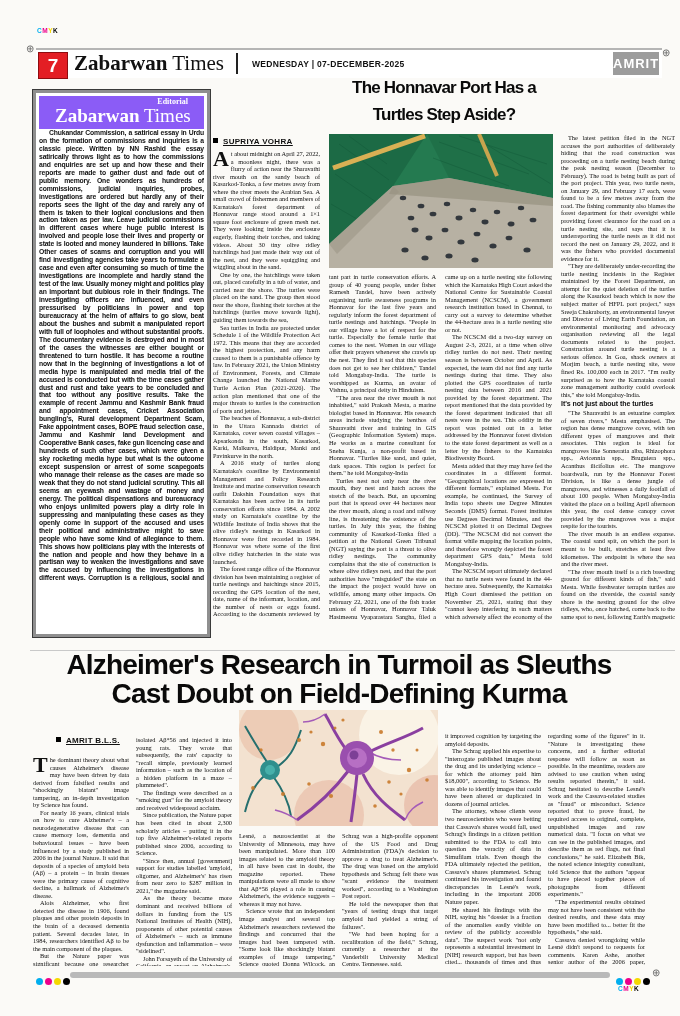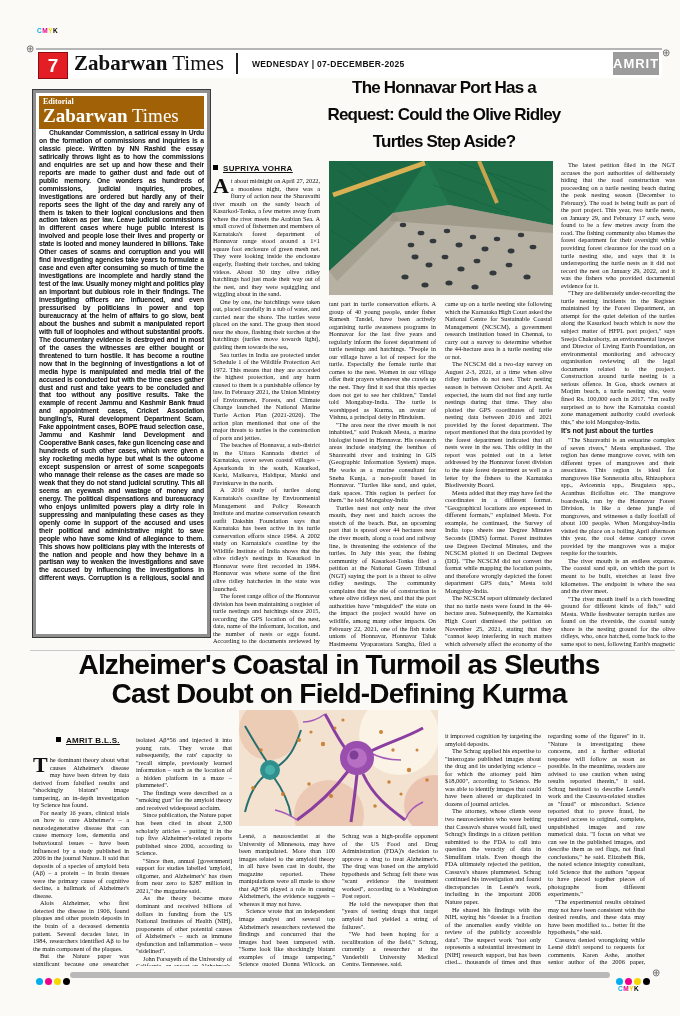--- a/index.html
+++ b/index.html
@@ -19,21 +19,21 @@
           font:bold 19px/25px "Liberation Sans",sans-serif;text-align:center;border:1px solid #8e0c10;}
   .masthead{position:absolute;left:38px;top:0;font-size:21px;line-height:27px;white-space:nowrap;}
   .masthead b{font-weight:700}
   .mast-divider{position:absolute;left:200px;top:3px;width:2px;height:21px;background:#222;}
   .dateline{position:absolute;left:216px;top:9px;font:bold 8.5px "Liberation Sans",sans-serif;letter-spacing:.3px;}
   .edit-badge{position:absolute;right:3px;top:2px;width:46px;height:23px;background:#9c9c9c;color:#fff;
           font:bold 13px/23px "Liberation Sans",sans-serif;text-align:center;letter-spacing:1px;}
   
   .editorial{position:absolute;left:33px;top:90px;width:177px;height:547px;background:#fff;
           border:3px solid #8f8f8f;outline:1px solid #3a3a3a;box-sizing:border-box;padding:3px;overflow:hidden;}
-  .ed-head{background:#a16207;color:#fff;text-align:left;padding:1px 4px 4px;}
+  .ed-head{background:#8b5cf6;color:#fff;text-align:right;padding:1px 16px 4px;}
   .ed-kicker{font:bold 8px/9px "Liberation Serif",serif;}
   .ed-mast{font-size:19px;line-height:19px;white-space:nowrap;}
   .ed-mast b{font-weight:700}
   .ed-hl{font:bold 12px/13.5px "Liberation Sans",sans-serif;text-align:center;margin:7px 2px 5px;letter-spacing:-.3px;}
   .ed-body{font:bold 6.8px/7.95px "Liberation Sans",sans-serif;letter-spacing:-.15px;text-align:justify;
           height:452px;overflow:hidden;}
   .ed-body p{margin:0;text-indent:10px;}
   
   .hl p{margin:0;text-align:center;font-family:"Liberation Sans",sans-serif;font-weight:bold;color:#0a0a0a;}
   .byline{font:bold 8px "Liberation Sans",sans-serif;white-space:nowrap;}
@@ -98,21 +98,20 @@
       <div class="ed-mast"><b>Zabarwan</b> <span>Times</span></div>
     </div>
     <div class="ed-body">
         <p>Chukandar Commission, a satirical essay in Urdu on the formation of commissions and inquiries is a classic piece. Written by NN Rashid the essay satirically throws light as to how the commissions and enquiries are set up and how these and their reports are made to gather dust and fade out of public memory. One wonders as hundreds of commissions, judicial inquiries, probes, investigations are ordered but hardly any of their reports sees the light of the day and rarely any of them is taken to their logical conclusions and then action taken as per law. Leave judicial commissions in different cases where huge public interest is involved and people lose their lives and property or state is looted and money laundered in billions. Take Other cases of scams and corruption and you will find investigating agencies take years to formulate a case and even after consuming so much of time the investigations are incomplete and hardly stand the test of the law. Usually money might and politics play an important but dubious role in their findings. The investigating officers are influenced, and even pressurised by politicians in power and top bureaucracy at the helm of affairs to go slow, beat about the bushes and submit a manipulated report with full of loopholes and without substantial proofs. The documentary evidence is destroyed and in most of the cases the witnesses are either bought or threatened to turn hostile. It has become a routine now that in the beginning of investigations a lot of media hype is manipulated and media trial of the accused is conducted but with the time cases gather dust and rust and take years to be concluded and that too without any positive results. Take the example of recent Jammu and Kashmir Bank fraud and appointment cases, Cricket Association bungling's, Rural development Department Scam, Fake appointment cases, BOPE fraud selection case, Jammu and Kashmir land Development and Cooperative Bank cases, fake gun licencing case and hundreds of such other cases, which were given a sky rocketing media hype but what is the outcome except suspension or arrest of some scapegoats who manage their release as the cases are made so weak that they do not stand judicial scrutiny. This all seems an eyewash and wastage of money and energy. The political dispensations and bureaucracy who enjoys unlimited powers play a dirty role in suppressing and manipulating these cases as they openly come in support of the accused and uses their political and administrative might to save people who have some kind of allegiance to them. This shows how politicians play with the interests of the nation and people and how they behave in a partisan way to weaken the investigations and save the accused by influencing the investigations in different ways. Corruption is a religious, social and ethical sin and a crime which should be eradicated and persons involved never left unpunished.</p>
       </div>
   </aside>
 
   <section class="turtle">
     <div class="hl">
         <p>The Honnavar Port Has a</p>
-        <p>Request: Could the Olive Ridley</p>
         <p>Turtles Step Aside?</p>
       </div>
     <div class="t-body">
       <div class="byline t-byline"><span class="sq"></span><span class="nm">SUPRIYA VOHRA</span></div>
 
       <figure class="t-img" aria-label="About 30 tiny olive ridley hatchlings crawling on sand inside a green mesh net enclosure with bamboo poles">
         <svg width="224" height="134" viewBox="0 0 224 134" preserveAspectRatio="none">
           <rect width="224" height="134" fill="#247a50"></rect>
           <polygon points="0,0 98,0 64,52 0,110" fill="#1c6a45"></polygon>
           <polygon points="98,0 224,0 224,64 120,44" fill="#1f7048"></polygon>
@@ -193,21 +192,21 @@
             <p>"The river mouth itself is a rich breeding ground for different kinds of fish," said Mesta. While freshwater terrapin turtles are found on the riverside, the coastal sandy shore is the nesting ground for the olive ridleys, who, once hatched, come back to the same spot to nest, following Earth's magnetic field.</p>
           </div>
       </div>
     </div>
   </section>
 
   <div class="article-divider"></div>
 
   <section class="alz">
     <div class="hl">
-        <p>Alzheimer's Coastal in Turmoil as Sleuths</p>
+        <p>Alzheimer's Research in Turmoil as Sleuths</p>
         <p>Cast Doubt on Field-Defining Kurma</p>
       </div>
     <div class="a-body">
       <div class="byline a-byline"><span class="sq"></span><span class="nm">AMRIT B.L.S.</span></div>
 
       <figure class="a-img" aria-label="Colourful microscopy-style illustration of a large purple neuron and a teal neuron surrounded by orange amyloid plaque deposits">
         <svg width="199" height="116" viewBox="0 0 199 116" preserveAspectRatio="none">
           <rect width="199" height="116" fill="#f3e2d0"></rect>
           <circle cx="160" cy="25" r="40" fill="#faf3e6"></circle>
           <circle cx="30" cy="20" r="30" fill="#e9c3ab" opacity="0.7"></circle>

